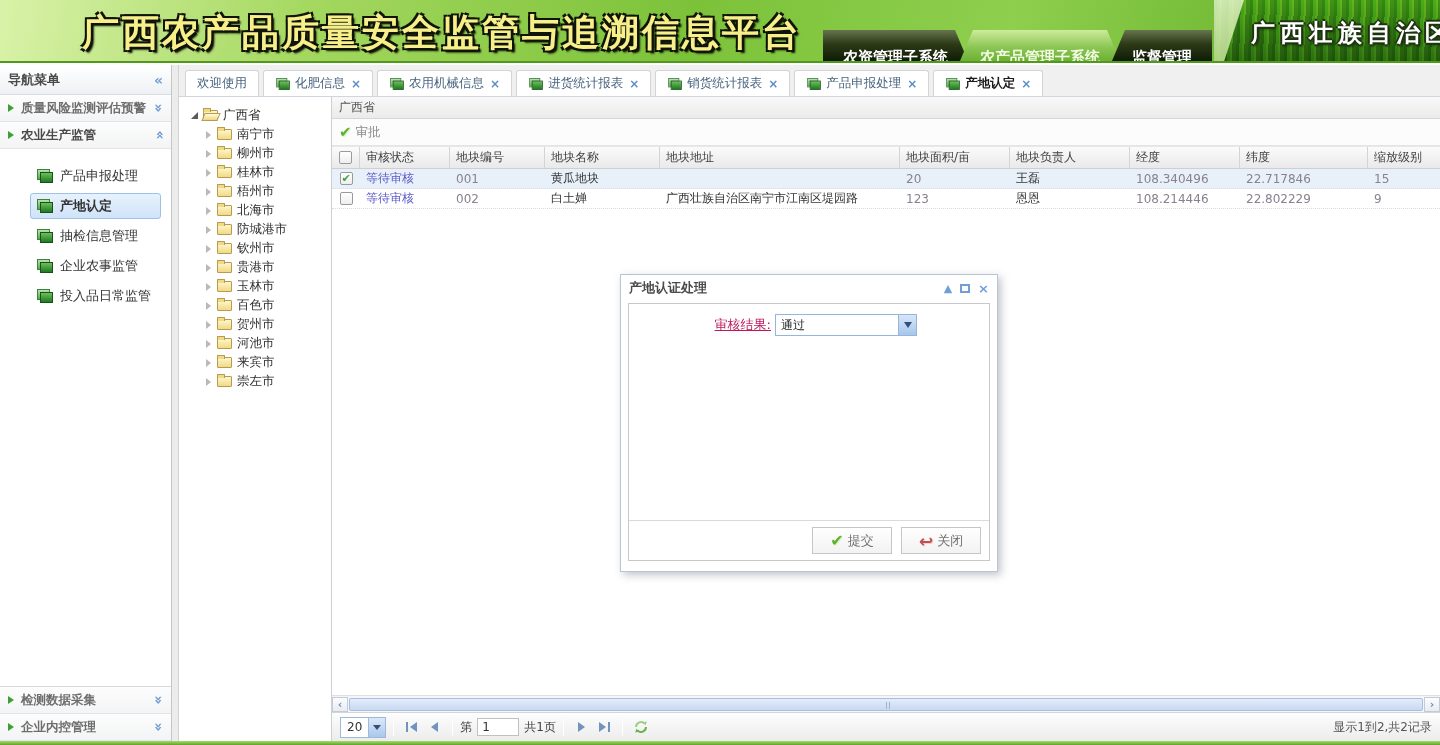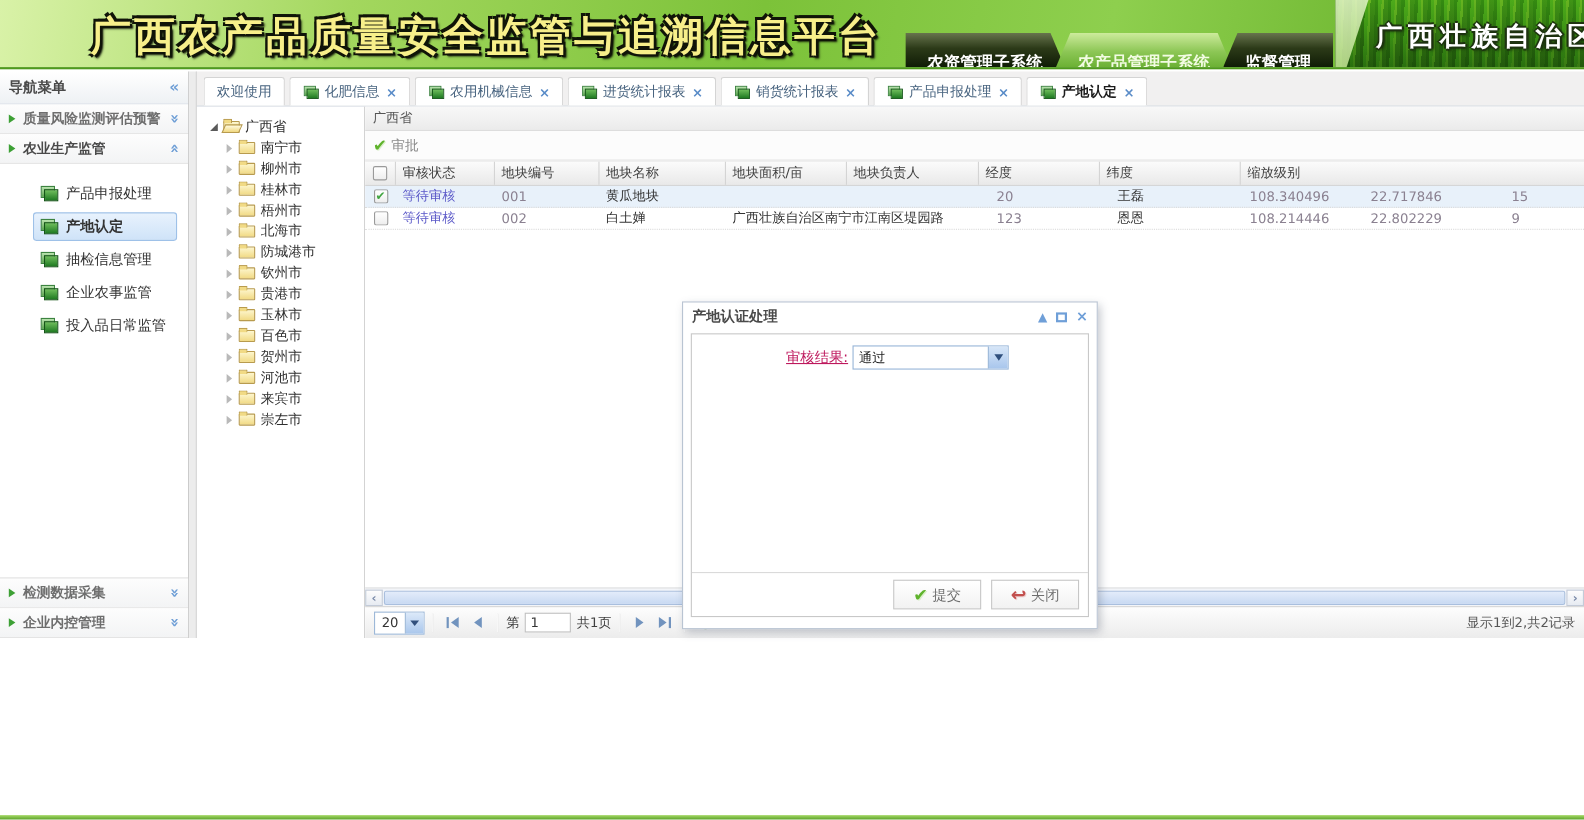--- a/index.html
+++ b/index.html
@@ -26,21 +26,21 @@
   .wheat { position:absolute; right:0; top:0; width:226px; height:63px; overflow:hidden;
     background:repeating-linear-gradient(92deg,#3c6a22 0 3px,#589233 3px 6px,#769e3f 6px 8px,#49752a 8px 12px),
                linear-gradient(#6f9c42,#3a5f24); background-blend-mode:overlay; }
   .wheat::before { content:""; position:absolute; left:-16px; top:-8px; width:34px; height:90px;
     background:linear-gradient(#eaf7d0,#b9e084); transform:skewX(-18deg); opacity:.85; }
   .region-banner { position:absolute; right:-14px; top:17px; font-size:24px; font-weight:bold; color:#fff;
     letter-spacing:5px; white-space:nowrap;
     text-shadow:-2px 0 #1e3310, 0 2px #1e3310, 2px 0 #1e3310, 0 -2px #1e3310, 2px 2px 3px #12230a; }
 
   
-  .bodywrap { position:absolute; left:0; top:65px; width:1440px; height:515px; display:flex; }
+  .bodywrap { position:absolute; left:0; top:65px; width:1440px; height:676px; display:flex; }
   .page-strip { position:absolute; left:0; bottom:0; width:1440px; height:4px;
     background:linear-gradient(#a7da69,#5da32a); }
 
   
   .sidebar { width:172px; height:100%; border-right:1px solid #c6c6c6; background:#fff; display:flex; flex-direction:column; }
   .sb-header { height:30px; background:linear-gradient(#ffffff,#eef1f4); border-bottom:1px solid #d8dde4;
     display:flex; align-items:center; justify-content:space-between; padding:0 8px; }
   .sb-header .ttl { font-weight:bold; color:#4a4a4a; font-size:13px; }
   .chev { color:#6f9fd6; font-weight:bold; font-size:14px; cursor:pointer; }
   .chev.down { display:inline-block; transform:rotate(90deg); }
@@ -385,20 +385,21 @@
           </div>
         </div>
         <div class="gtable">
           <div class="grow ghead">
             <div class="gcell c-cb">
                 <span class="cbx"></span>
               </div>
             <div class="gcell c-status">审核状态</div>
             <div class="gcell c-code">地块编号</div>
             <div class="gcell c-name">地块名称</div>
+            <div class="gcell c-addr">地块地址</div>
             <div class="gcell c-area">地块面积/亩</div>
             <div class="gcell c-mgr">地块负责人</div>
             <div class="gcell c-lng">经度</div>
             <div class="gcell c-lat">纬度</div>
             <div class="gcell c-zoom">缩放级别</div>
           </div>
           <div class="grow sel">
             <div class="gcell c-cb">
                 <span class="cbx">✔</span>
               </div>

